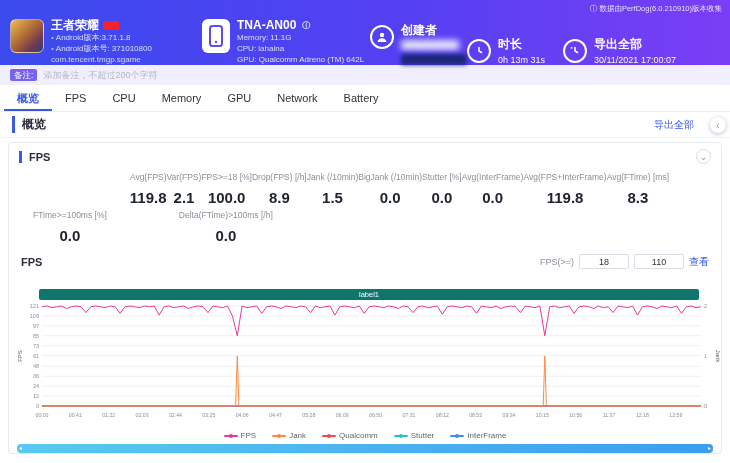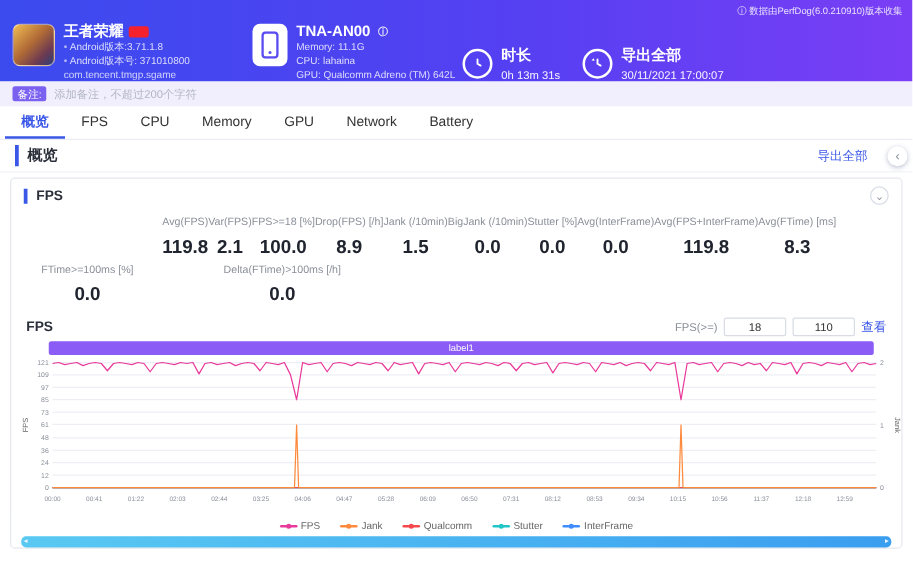--- a/index.html
+++ b/index.html
@@ -97,22 +97,22 @@
   .chart-hd { display: flex; align-items: center; padding: 2px 12px; }
   .chart-title { font-size: 11px; font-weight: bold; color: #2b2f3a; }
   .chart-ctrl { margin-left: auto; display: flex; align-items: center; gap: 5px; }
   .ctrl-label { font-size: 9px; color: #8a8f99; }
   .thresh-input {
     width: 50px; height: 15px; border: 1px solid #d9dce5; border-radius: 2px;
     font-size: 9px; text-align: center; color: #333; font-family: "Liberation Sans", sans-serif;
   }
   .view-link { font-size: 10px; color: #3a57e8; cursor: pointer; }
   .banner {
-    margin: 2px 22px 1px 30px; height: 11px; border-radius: 2px;
-    background: #8b5cf6; color: #fff; font-size: 7.5px;
+    margin: 18px 22px 1px 30px; height: 11px; border-radius: 2px;
+    background: #0f766e; color: #fff; font-size: 7.5px;
     display: flex; align-items: center; justify-content: center;
   }
   .chart-wrap { padding: 0 6px; }
   .legend { display: flex; justify-content: center; gap: 16px; height: 13px; align-items: center; }
   .leg-item { display: flex; align-items: center; gap: 3px; cursor: pointer; }
   .leg-marker { position: relative; width: 14px; height: 2px; background: currentColor; border-radius: 1px; }
   .leg-marker i { position: absolute; left: 5px; top: -1px; width: 4px; height: 4px; border-radius: 50%; background: currentColor; }
   .leg-text { font-size: 8px; color: #666; }
   .scrollbar {
     margin: 2px 8px 0 8px; height: 9px; border-radius: 4px; overflow: hidden;
@@ -150,20 +150,33 @@
       <div class="h-title">
         <span>TNA-AN00</span>
         <span class="h-info">ⓘ</span>
       </div>
       <div class="h-sub">Memory: 11.1G</div>
       <div class="h-sub">CPU: lahaina</div>
       <div class="h-sub">GPU: Qualcomm Adreno (TM) 642L</div>
     </div>
   </div>
 
+  <div class="hgroup g-creator">
+    <div class="circ-icon">
+      <svg width="12" height="12" viewBox="0 0 12 12">
+          <circle cx="6" cy="4" r="2.2" fill="#fff"></circle>
+          <path d="M1.5 11c.5-2.6 2.3-3.8 4.5-3.8s4 1.2 4.5 3.8z" fill="#fff"></path>
+        </svg>
+    </div>
+    <div>
+      <div class="h-title">创建者</div>
+      <div class="blur-name"></div>
+      <div class="blur-dark"></div>
+    </div>
+  </div>
 
   <div class="hgroup g-dur">
     <div class="circ-icon">
       <svg width="12" height="12" viewBox="0 0 12 12">
           <path d="M6 2.5V6l2.5 1.5" fill="none" stroke="#fff" stroke-width="1.5" stroke-linecap="round"></path>
         </svg>
     </div>
     <div>
       <div class="h-title">时长</div>
       <div class="h-val">0h 13m 31s</div>

